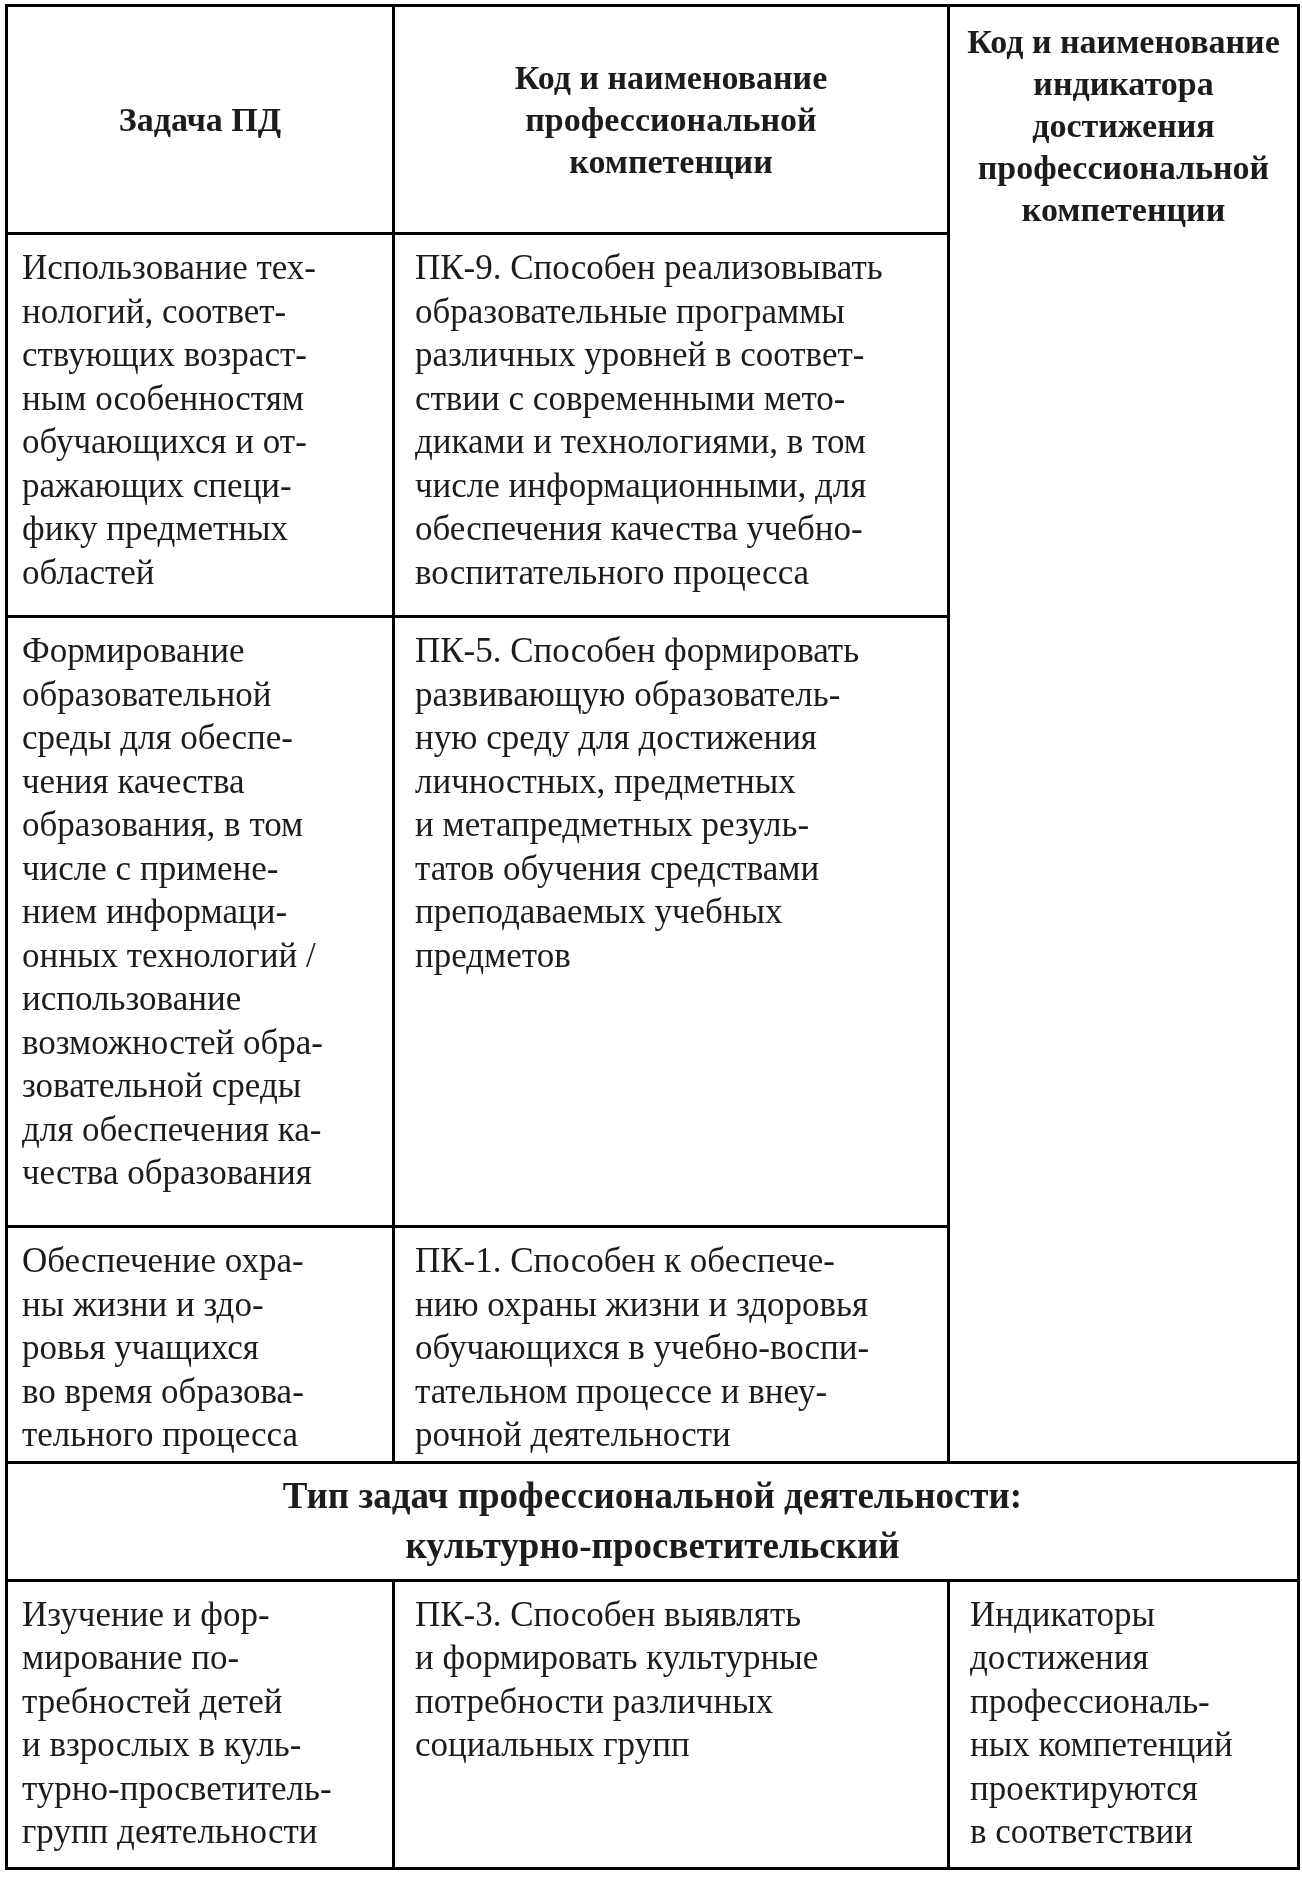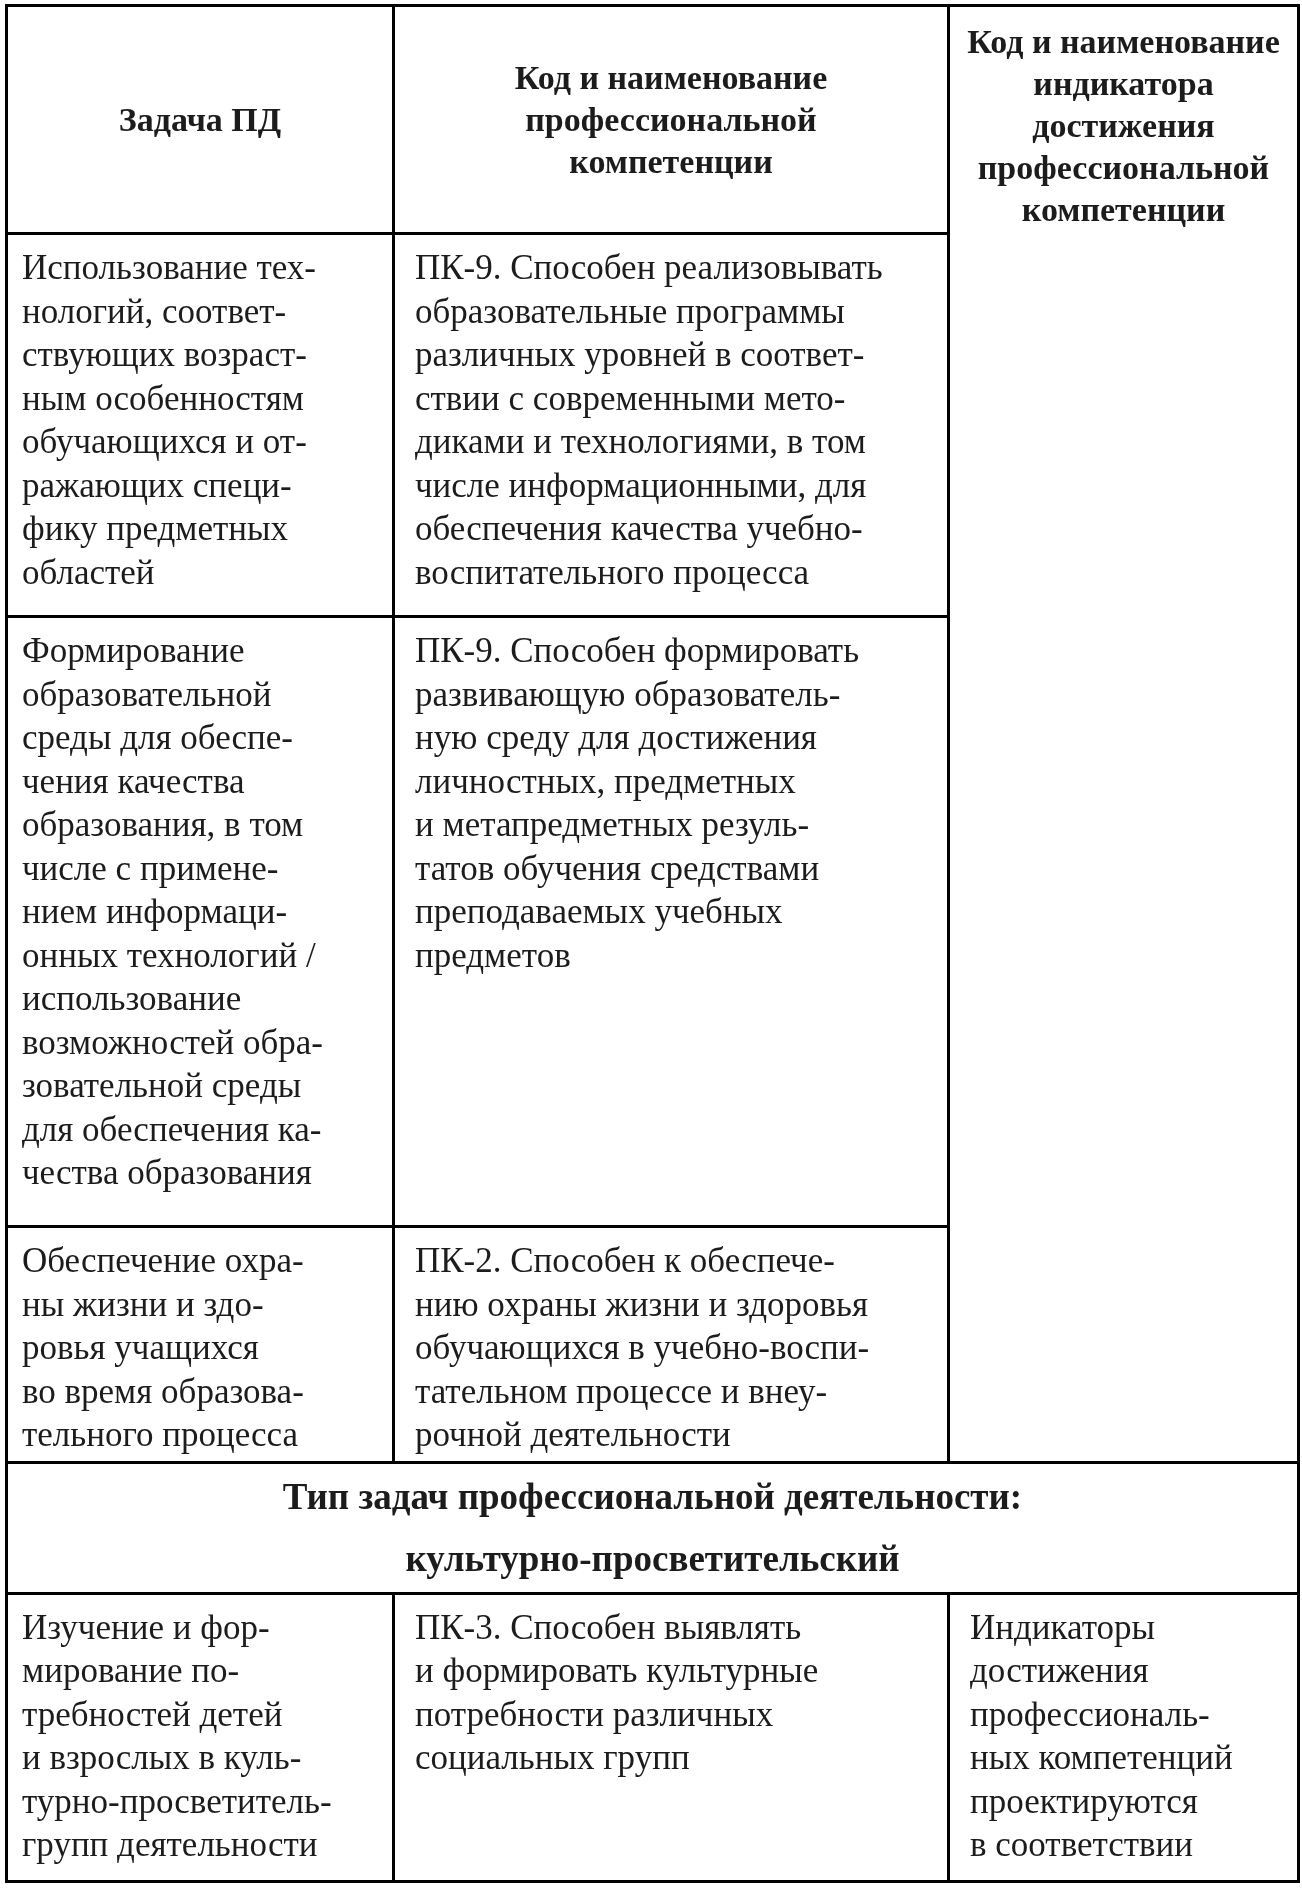--- a/index.html
+++ b/index.html
@@ -70,21 +70,21 @@
   .hdr-text {
     white-space: pre-line;
   }
 
   
   td.section {
     vertical-align: middle;
     text-align: center;
     font-weight: bold;
     font-size: 37px;
-    line-height: 62px;
+    line-height: 50px;
     padding: 2px 10px;
   }
   .section-text { white-space: pre-line; }
 </style>
 </head>
 <body>
 
 <div class="page">
   <table class="comp-table">
     <colgroup>
@@ -142,40 +142,40 @@
 числе с примене-
 нием информаци-
 онных технологий /
 использование
 возможностей обра-
 зовательной среды
 для обеспечения ка-
 чества образования</div>
       </td>
       <td class="body-c2">
-        <div class="cell-text">ПК-9. Способен формировать
+        <div class="cell-text">ПК-5. Способен формировать
 развивающую образователь-
 ную среду для достижения
 личностных, предметных
 и метапредметных резуль-
 татов обучения средствами
 преподаваемых учебных
 предметов</div>
       </td>
     </tr>
     <tr class="r-pk5">
       <td class="body-c1">
         <div class="cell-text">Обеспечение охра-
 ны жизни и здо-
 ровья учащихся
 во время образова-
 тельного процесса</div>
       </td>
       <td class="body-c2">
-        <div class="cell-text">ПК-2. Способен к обеспече-
+        <div class="cell-text">ПК-1. Способен к обеспече-
 нию охраны жизни и здоровья
 обучающихся в учебно-воспи-
 тательном процессе и внеу-
 рочной деятельности</div>
       </td>
     </tr>
     <tr class="r-section">
       <td class="section" colspan="3">
         <div class="section-text">Тип задач профессиональной деятельности:
 культурно-просветительский</div>

